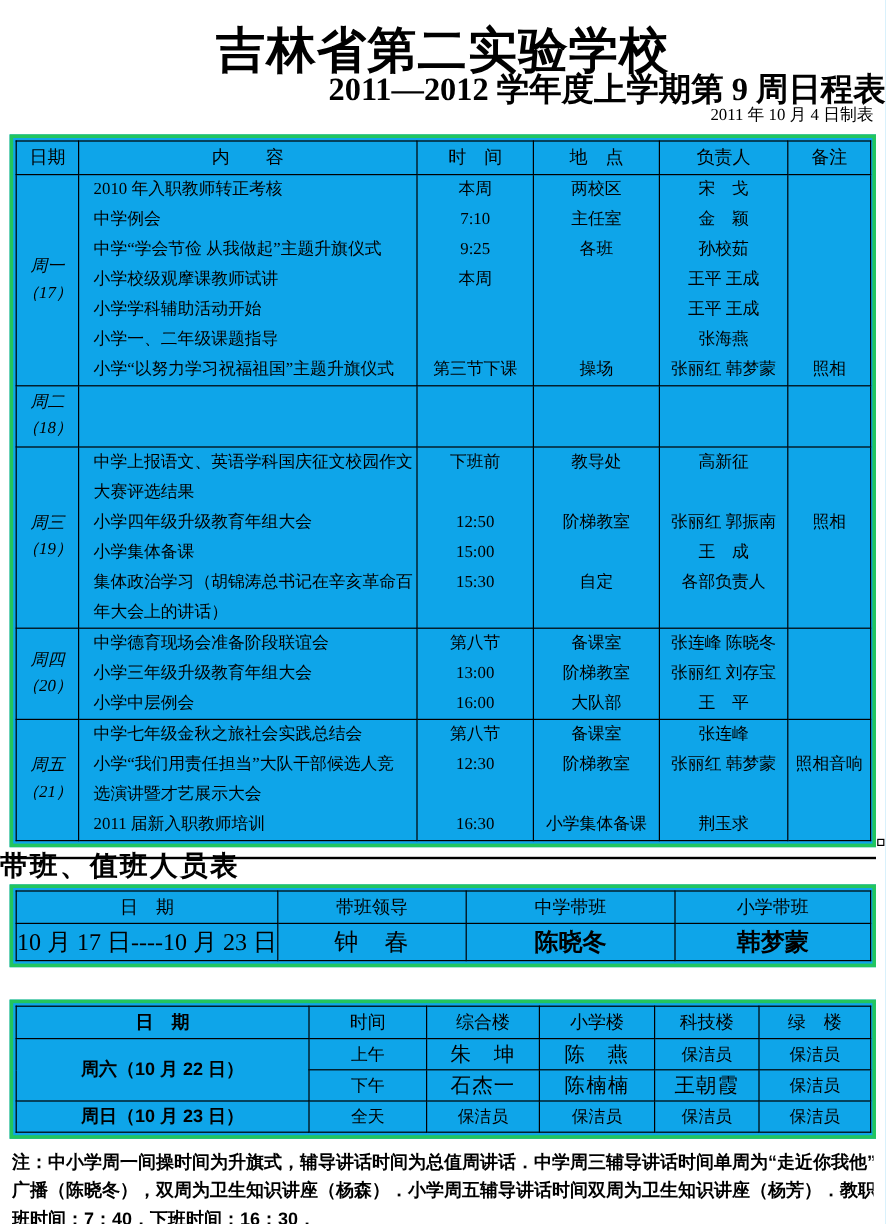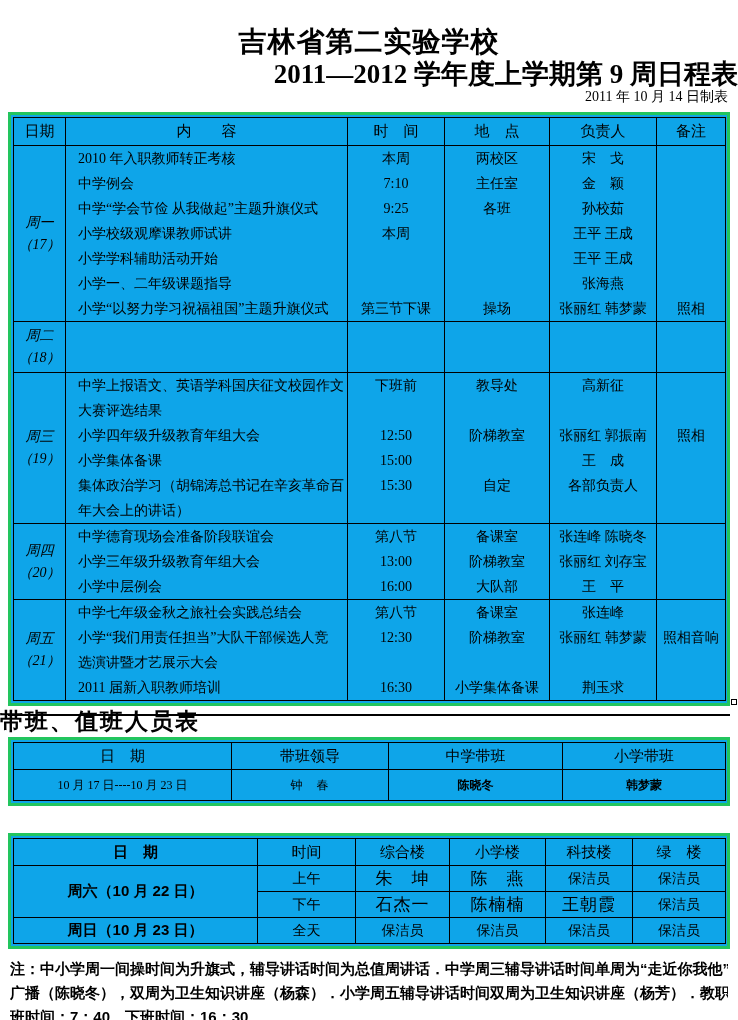--- a/index.html
+++ b/index.html
@@ -5,21 +5,21 @@
   * { box-sizing: border-box; }
   body { margin: 0; background: #fff; }
   .page {
     position: relative;
     width: 738px; height: 1020px;
     background: #fff; color: #000;
     font-family: "Liberation Serif", serif;
     overflow: hidden;
   }
   .doc-title {
-    text-align: center; font-size: 28px; line-height: 36px;
+    text-align: center; font-size: 41px; line-height: 36px;
     font-weight: 700; padding-top: 24px; letter-spacing: 1px;
   }
   .doc-subtitle {
     text-align: right; font-size: 27px; line-height: 28px; font-weight: 700;
   }
   .doc-date {
     text-align: right; font-size: 14px; line-height: 18px;
     padding-right: 10px; margin-bottom: 6px;
   }
   
@@ -57,21 +57,21 @@
     position: relative; text-align: left; font-size: 23px; line-height: 30px;
     font-weight: 700; letter-spacing: 2px;
   }
   .anchor-square {
     position: absolute; right: 1px; top: 699px;
     width: 6px; height: 6px; border: 1px solid #000; background: #fff;
   }
 
   
   .t2 th { height: 27px; font-weight: 400; font-size: 15px; text-align: center; }
-  .t2 td { height: 31px; text-align: center; font-size: 12px; overflow: hidden; white-space: nowrap; }
+  .t2 td { height: 31px; text-align: center; font-size: 20px; overflow: hidden; white-space: nowrap; }
   .hand {
     font-family: "Liberation Serif", serif; 
     font-size: 19px; letter-spacing: 1px;
   }
   .boldname {
     font-family: "Liberation Sans", sans-serif; font-weight: 700; font-size: 15px;
   }
 
   
   .t3 th { height: 27px; font-size: 15px; text-align: center; font-weight: 400; white-space: nowrap; }
@@ -87,21 +87,21 @@
   }
   .footnote div { line-height: 24px; white-space: nowrap; overflow: hidden; }
 </style>
 </head>
 <body>
 
 <div class="page">
 
   <div class="doc-title">吉林省第二实验学校</div>
   <div class="doc-subtitle">2011—2012 学年度上学期第 9 周日程表</div>
-  <div class="doc-date">2011 年 10 月 14 日制表</div>
+  <div class="doc-date">2011 年 10 月 4 日制表</div>
 
   <div class="tbl-outer main">
     <table class="main-table">
       <colgroup>
         <col style="width:52px">
           <col style="width:282px">
           <col style="width:97px">
         <col style="width:105px">
           <col style="width:107px">
           <col style="width:69px">

